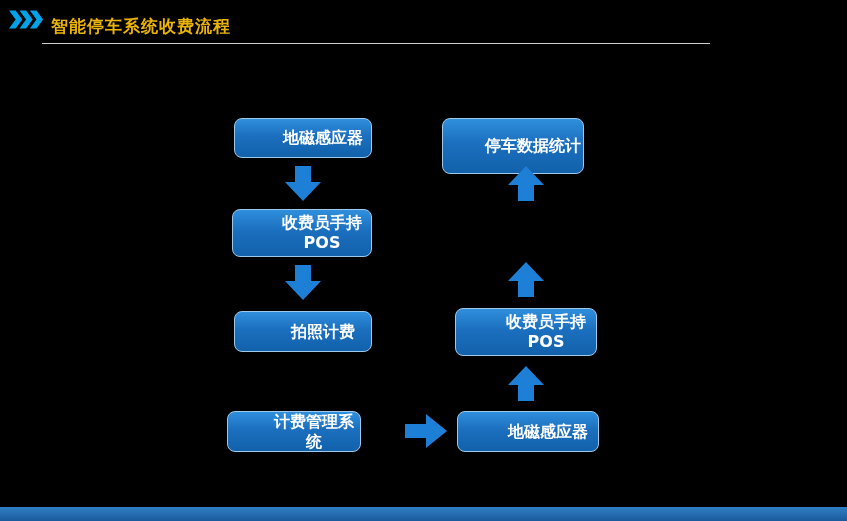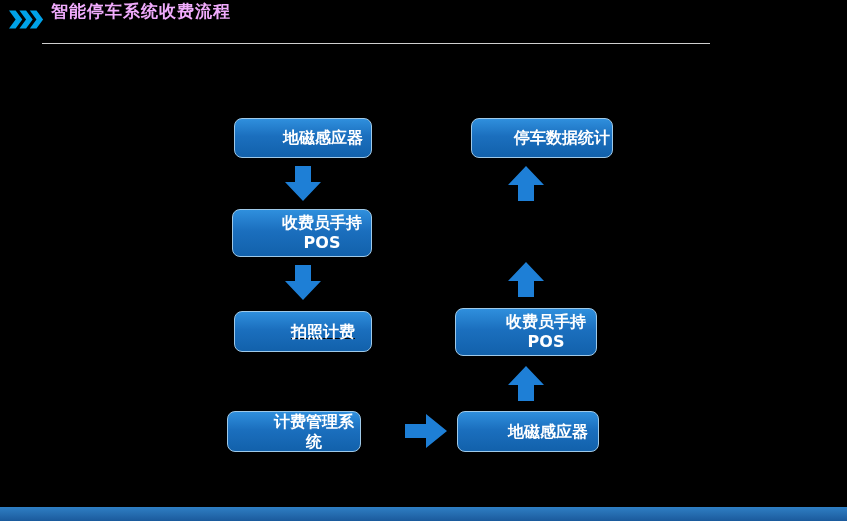--- a/index.html
+++ b/index.html
@@ -18,24 +18,24 @@
   .header-chevrons {
     position: absolute;
     left: 9px;
     top: 10px;
     width: 36px;
     height: 19px;
   }
   .page-title {
     position: absolute;
     left: 51px;
-    top: 0;
+    top: 15px;
     font-size: 17px;
     font-weight: bold;
-    color: #f0abfc;
+    color: #eab308;
     letter-spacing: 1px;
     white-space: nowrap;
   }
   .title-divider {
     position: absolute;
     left: 42px;
     top: 43px;
     width: 668px;
     height: 1px;
     background: #cfcfcf;
@@ -106,35 +106,35 @@
     <span>收费员手持
 POS</span>
   </div>
 
   <div class="block-arrow" style="left:285px; top:265px;">
     <svg width="36" height="35" viewBox="0 0 36 35">
       <polygon class="arrow-fill" points="10,0 26,0 26,16 36,16 18,35 0,16 10,16"></polygon>
     </svg>
   </div>
 
-  <div class="flow-box" style="left:234px; top:311px; width:138px; height:41px;text-decoration:underline;">
+  <div class="flow-box" style="left:234px; top:311px; width:138px; height:41px;">
     <span>拍照计费</span>
   </div>
 
   <div class="flow-box" style="left:227px; top:411px; width:134px; height:41px;">
     <span>计费管理系统</span>
   </div>
 
   <div class="block-arrow" style="left:405px; top:414px;">
     <svg width="42" height="34" viewBox="0 0 42 34">
       <polygon class="arrow-fill" points="0,10 21,10 21,0 42,17 21,34 21,24 0,24"></polygon>
     </svg>
   </div>
 
-  <div class="flow-box" style="left:471px; top:118px; width:142px; height:40px;">
+  <div class="flow-box" style="left:442px; top:118px; width:142px; height:56px;">
     <span>停车数据统计</span>
   </div>
 
   <div class="block-arrow" style="left:508px; top:166px;">
     <svg width="36" height="35" viewBox="0 0 36 35">
       <polygon class="arrow-fill" points="10,35 26,35 26,19 36,19 18,0 0,19 10,19"></polygon>
     </svg>
   </div>
 
 

